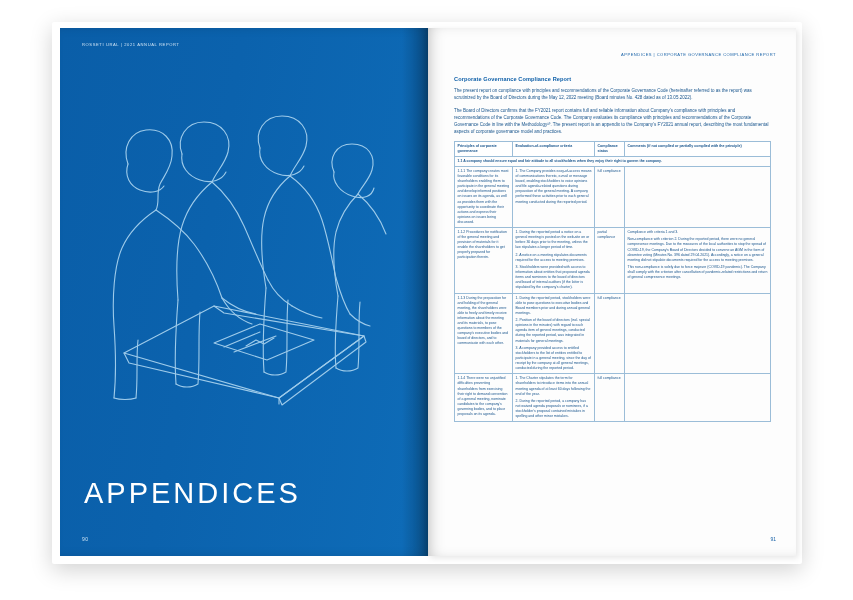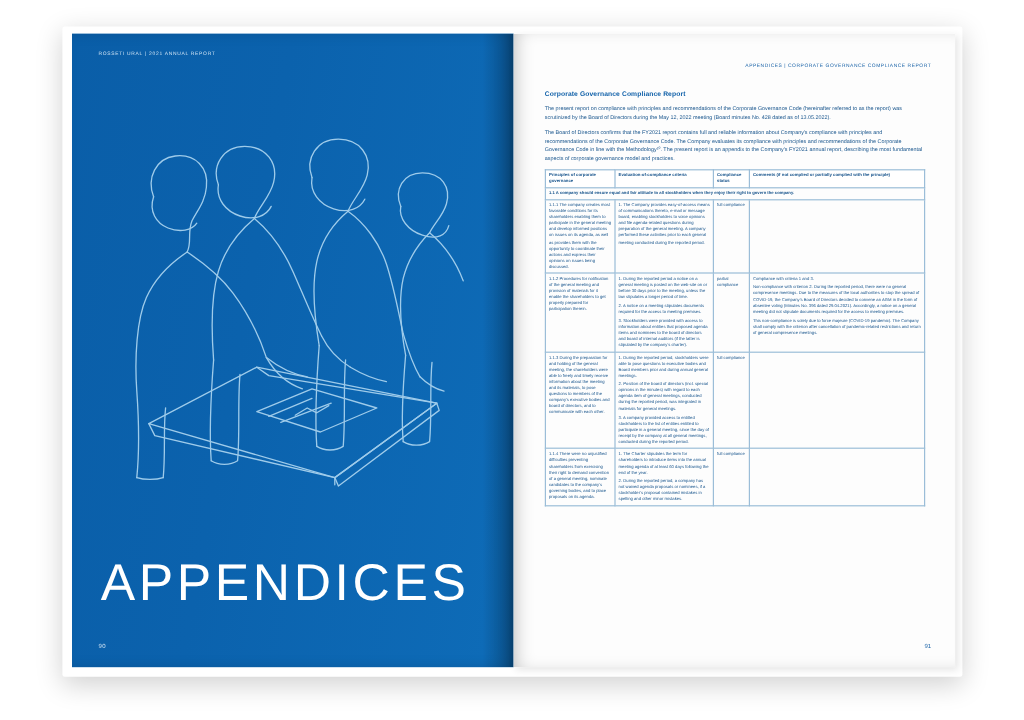--- a/index.html
+++ b/index.html
@@ -49,21 +49,21 @@
     font-size: 4.1px;
     letter-spacing: 0.6px;
     white-space: nowrap;
     text-transform: uppercase;
   }
   .appendices-title {
     position: absolute;
     left: 24px;
     bottom: 48px;
     color: #ffffff;
-    font-size: 43px;
+    font-size: 29px;
     letter-spacing: 3px;
     font-weight: 300;
     line-height: 1;
     font-family: "Liberation Sans", sans-serif;
   }
   .left-folio {
     position: absolute;
     left: 22px;
     bottom: 14px;
     color: #cfe3f4;

